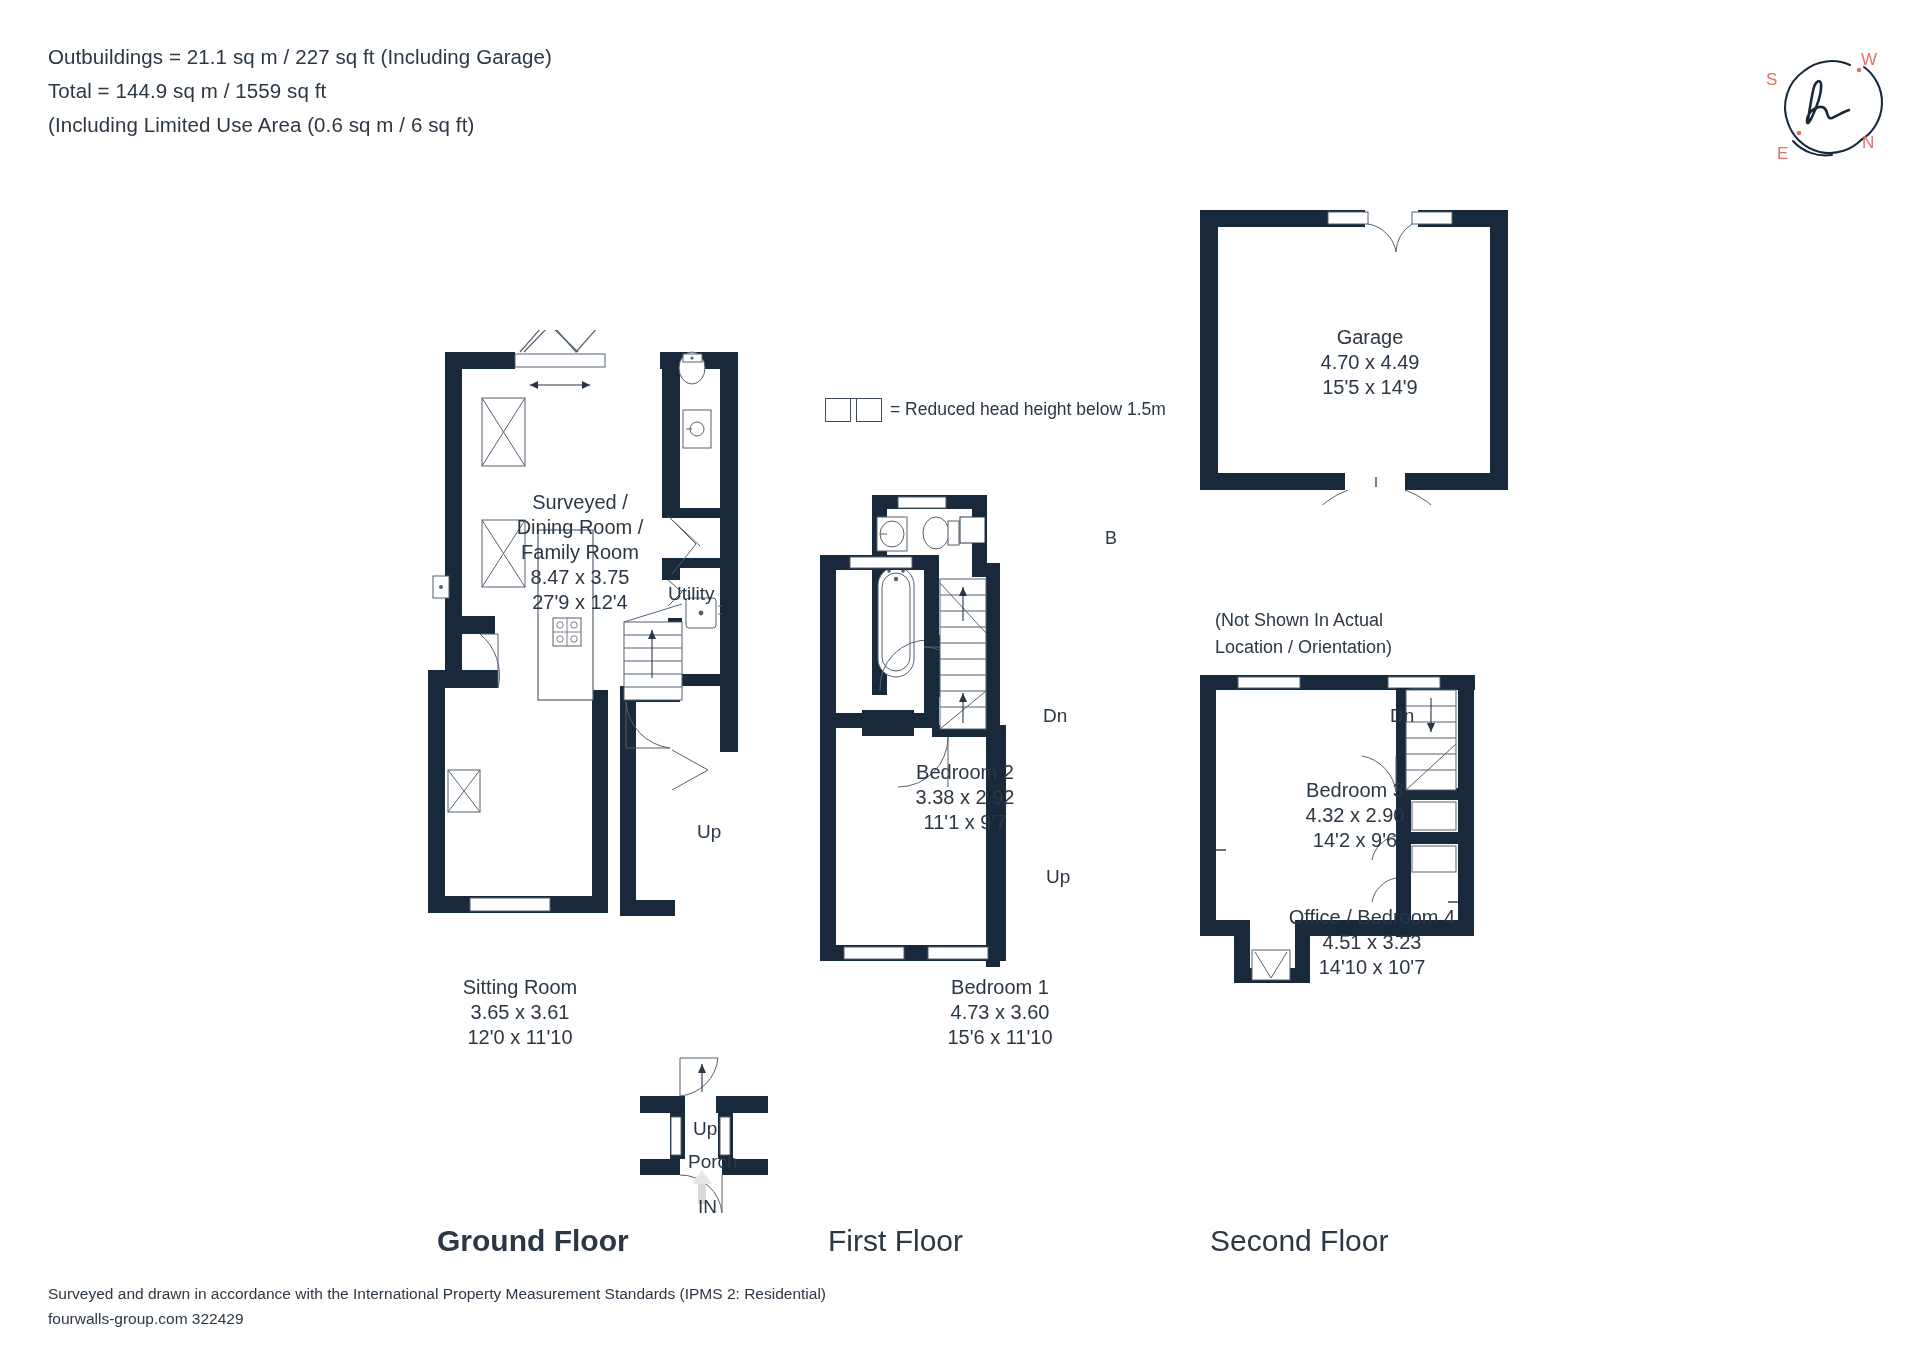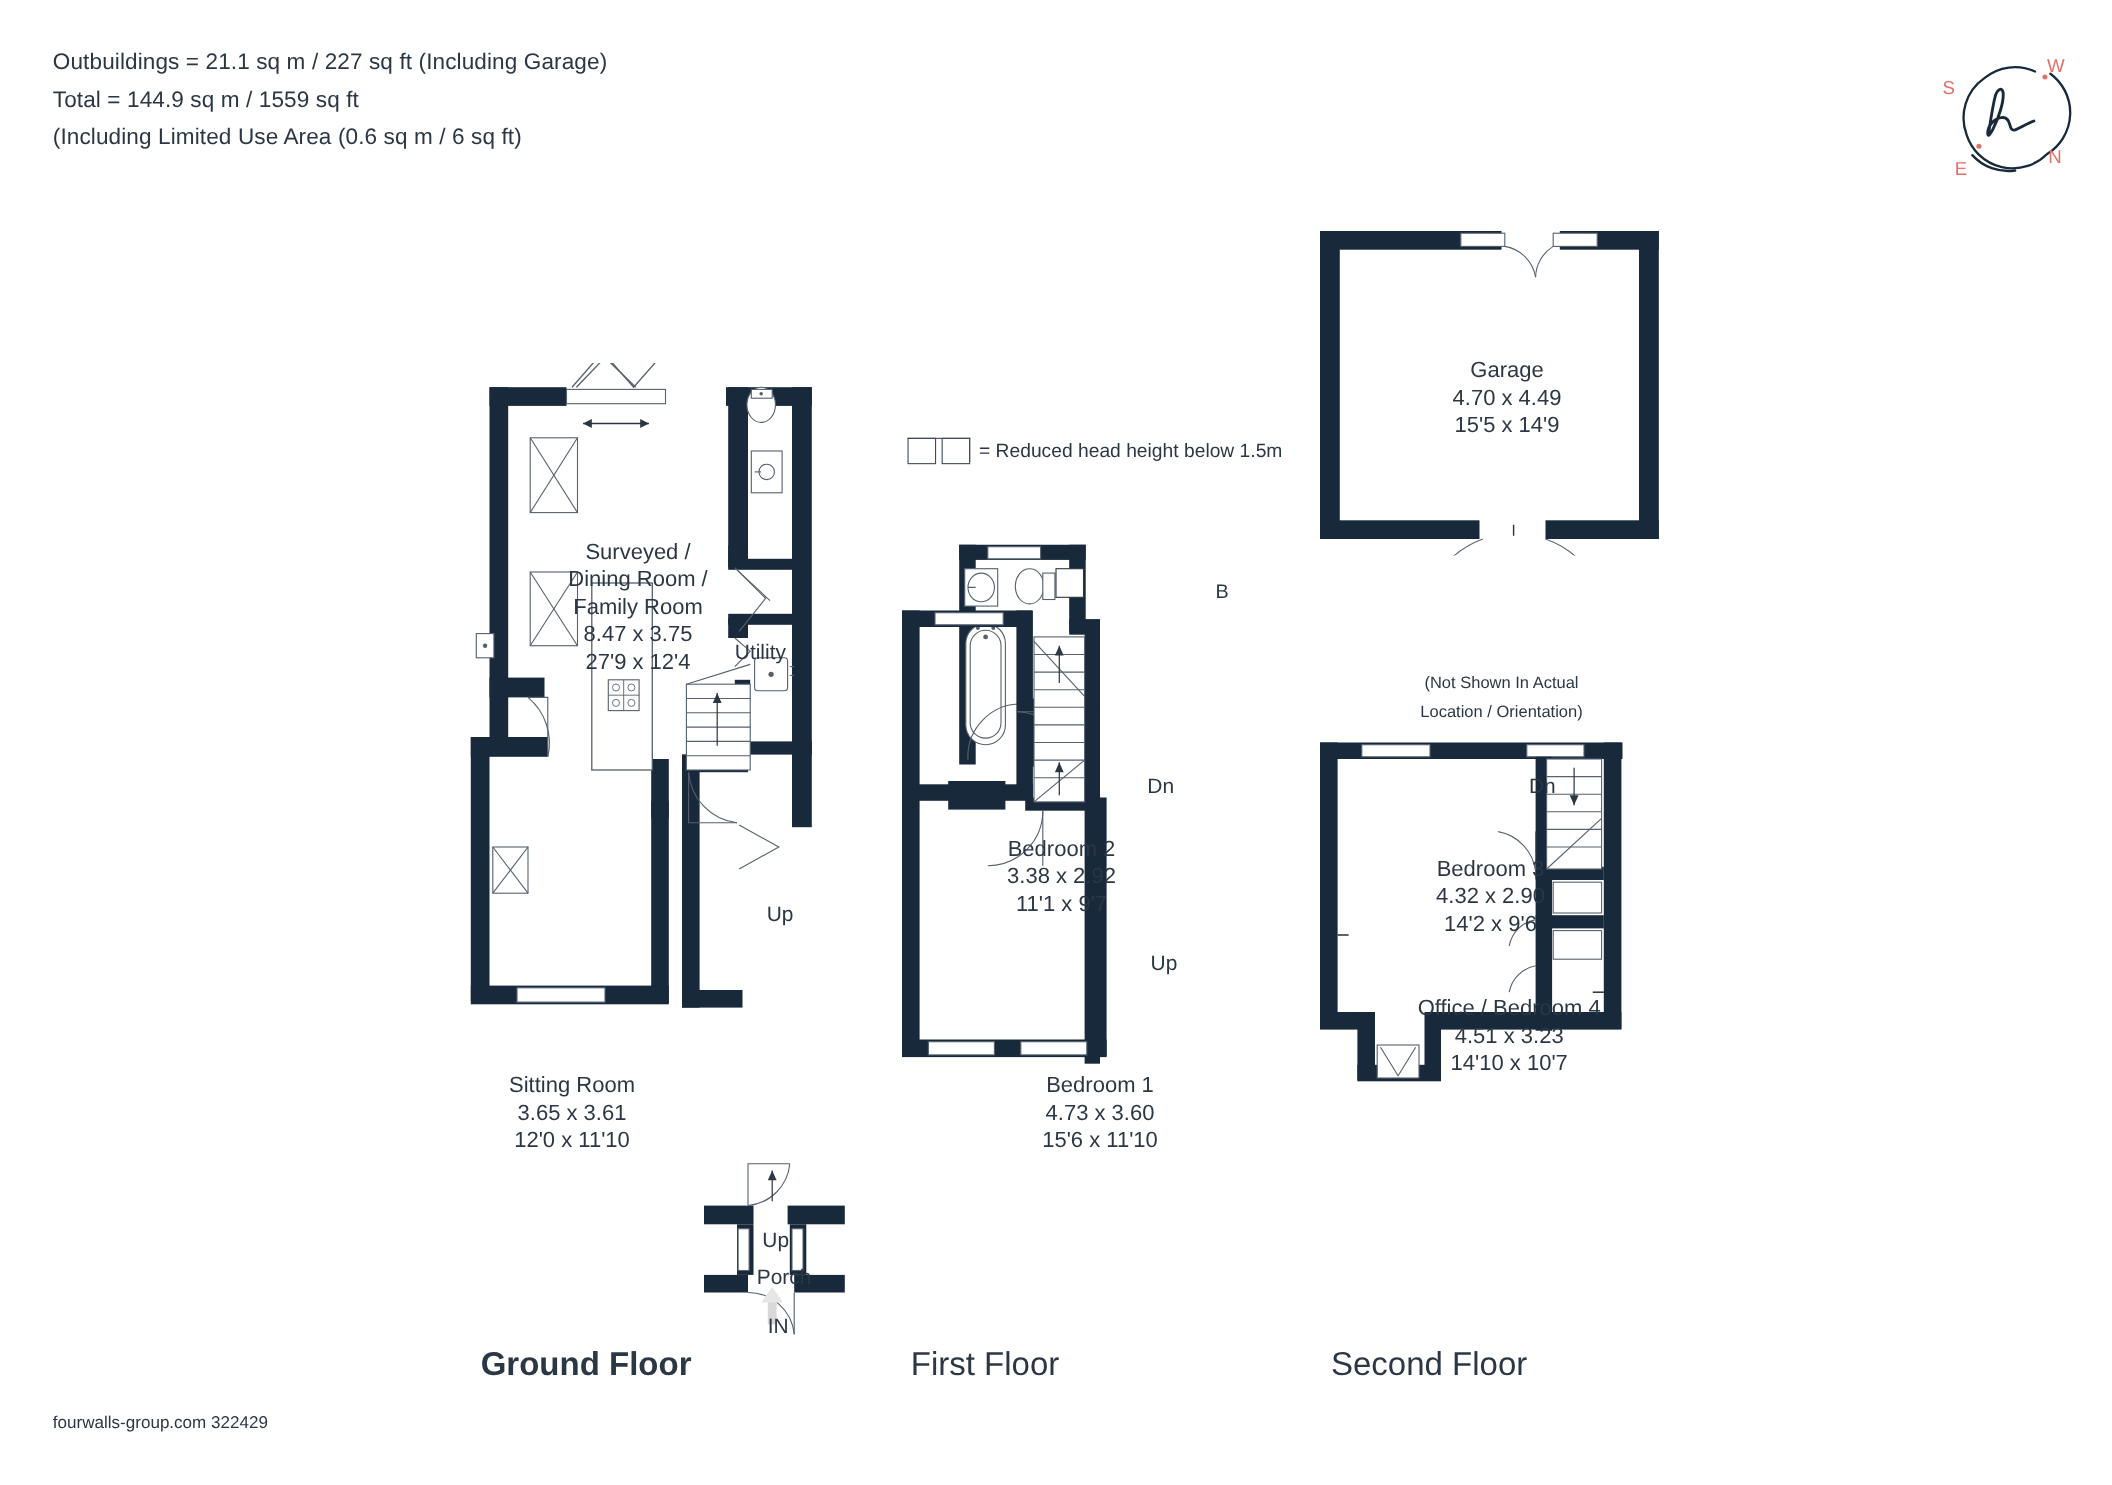--- a/index.html
+++ b/index.html
@@ -34,21 +34,21 @@
   #title-first{left:828px;top:1224px;}
   #title-second{left:1210px;top:1224px;}
   
   #footer{left:48px;top:1281px;}
   #footer div{font-size:15.5px;line-height:25px;color:#2b3744;white-space:nowrap;}
   
   .room-label{position:absolute;text-align:center;color:#2b3744;white-space:nowrap;line-height:25px;}
   .room-label .nm{font-size:20px;}
   .room-label .dm{font-size:20px;}
   .small-label{position:absolute;font-size:19px;color:#2b3744;white-space:nowrap;}
-  .note{position:absolute;text-align:center;font-size:15px;line-height:27px;color:#2b3744;white-space:nowrap;}
+  .note{position:absolute;font-size:18px;line-height:27px;color:#2b3744;white-space:nowrap;}
   svg{display:block;}
   .plan{position:absolute;}
 </style>
 </head>
 <body>
 
 <div class="abs" id="header-block">
   <div class="line">Outbuildings = 21.1 sq m / 227 sq ft (Including Garage)</div>
   <div class="line">Total = 144.9 sq m / 1559 sq ft</div>
   <div class="line">(Including Limited Use Area (0.6 sq m / 6 sq ft)</div>
@@ -415,14 +415,15 @@
 <div class="note" style="left:1215px;top:607px;width:300px;">
   <div>(Not Shown In Actual</div>
   <div>Location / Orientation)</div>
 </div>
 
 <div class="abs floor-title" id="title-ground">Ground Floor</div>
 <div class="abs floor-title" id="title-first">First Floor</div>
 <div class="abs floor-title" id="title-second">Second Floor</div>
 
 <div class="abs" id="footer">
+  <div>Surveyed and drawn in accordance with the International Property Measurement Standards (IPMS 2: Residential)</div>
   <div>fourwalls-group.com 322429</div>
 </div>
 
 </body></html>

